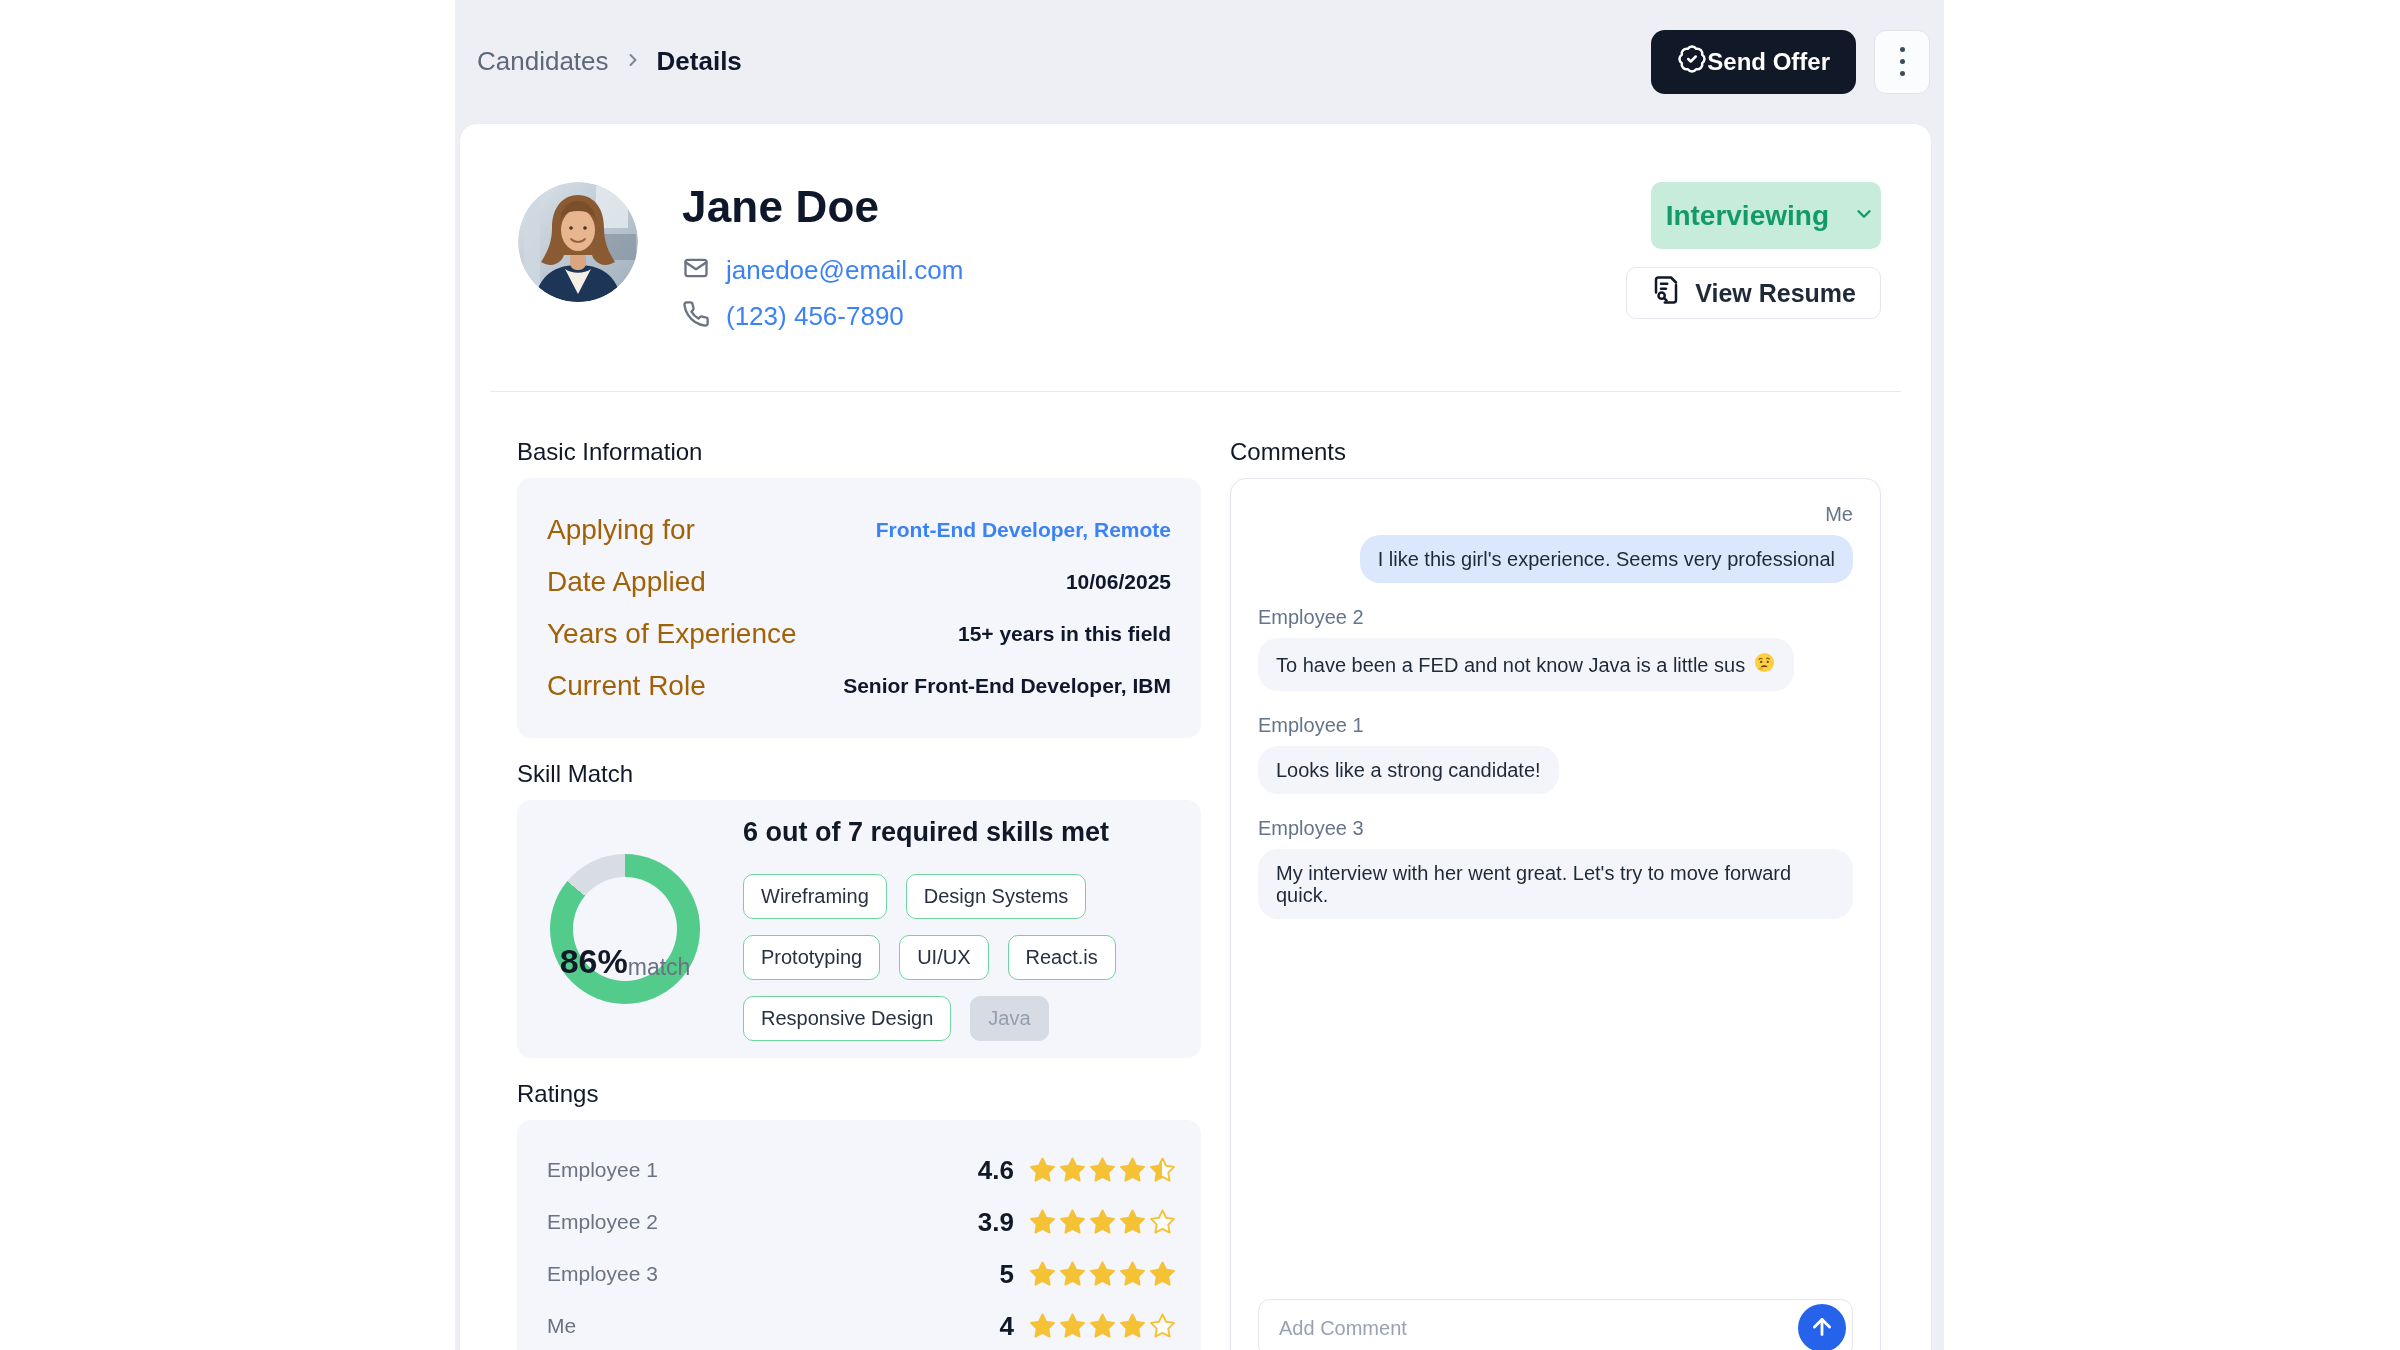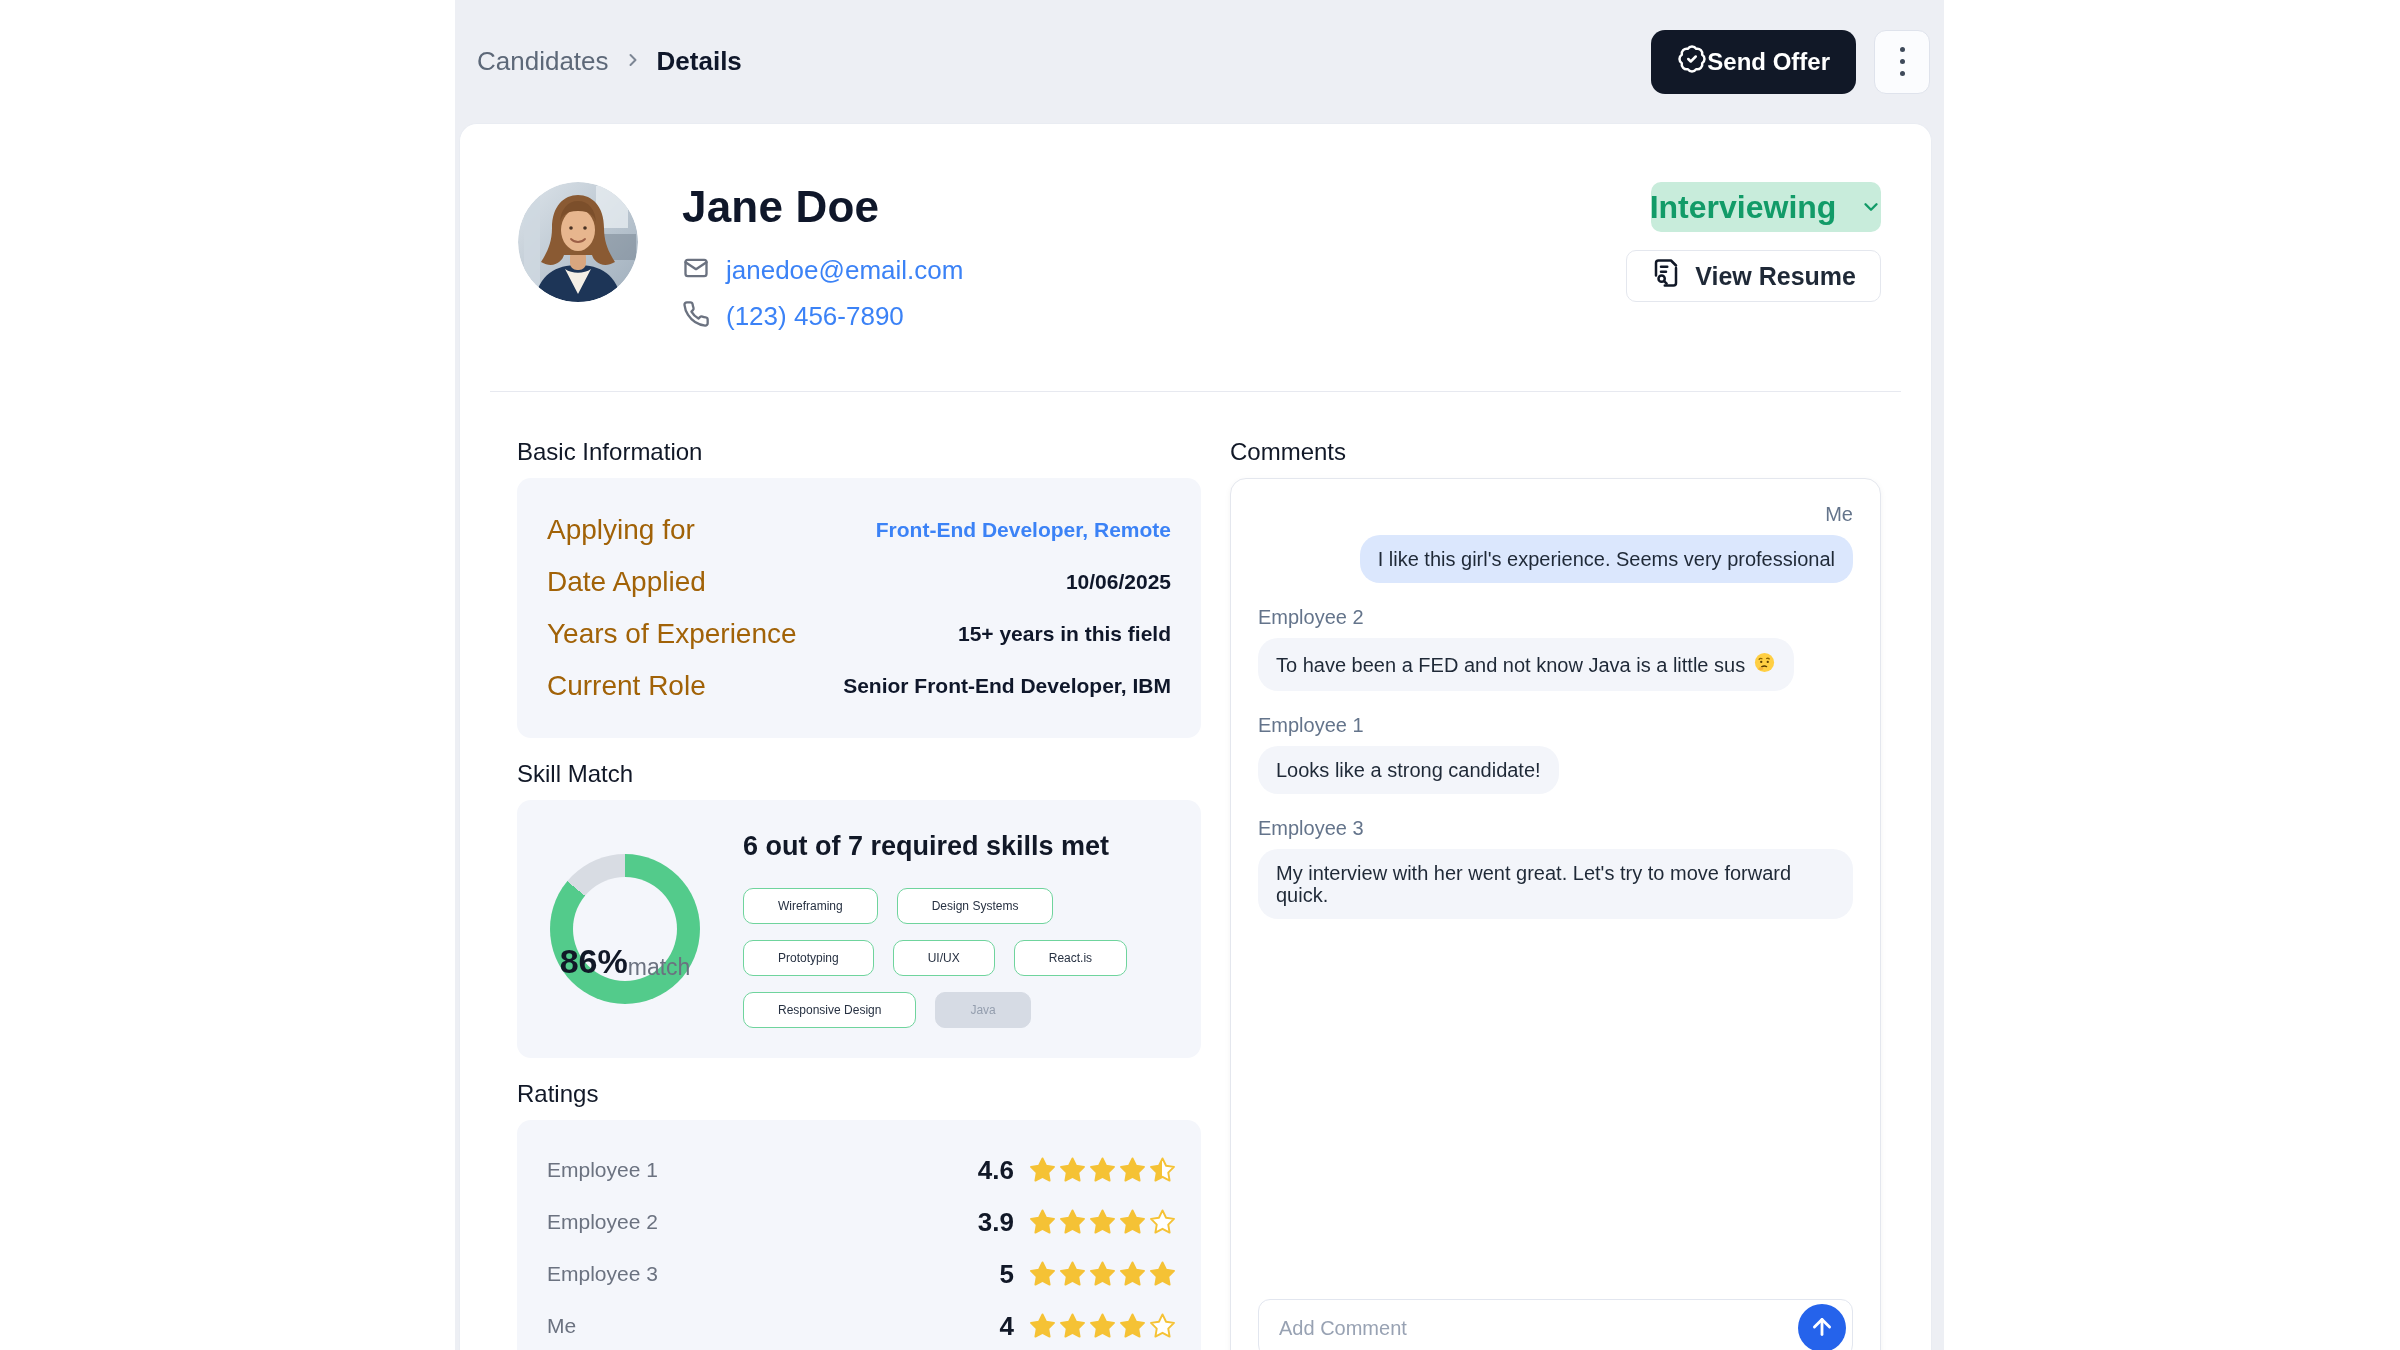--- a/index.html
+++ b/index.html
@@ -26,23 +26,23 @@
   .card{position:absolute;left:4px;top:123px;width:1473px;height:1227px;background:#fff;
         border:1px solid #e9ecf2;border-bottom:none;border-radius:18px 18px 0 0;box-sizing:border-box;}
 
   .profile{display:flex;align-items:flex-start;padding:58px 50px 0 58px;}
   .avatar{width:120px;height:120px;border-radius:50%;overflow:hidden;flex:none;}
   .identity{margin-left:44px;padding-top:0;}
   .identity h1{margin:0 0 22px;font-size:44px;font-weight:700;color:#0f172a;letter-spacing:.2px;}
   .contact{display:flex;align-items:center;gap:16px;margin-bottom:14px;}
   .contact a{color:#3b82f6;font-size:26px;text-decoration:none;cursor:pointer;}
   .profile-actions{margin-left:auto;display:flex;flex-direction:column;align-items:flex-end;gap:18px;}
-  .status-btn{width:230px;height:50px;border:none;border-radius:10px;background:#c8ecdb;
-              color:#129b68;font-size:32px;font-weight:700;display:flex;align-items:center;
-              justify-content:center;gap:24px;cursor:pointer;font-family:inherit;}
+  .status-btn{width:230px;height:67px;border:none;border-radius:10px;background:#c8ecdb;
+              color:#129b68;font-size:28px;font-weight:700;display:flex;align-items:center;
+              justify-content:flex-end;gap:24px;cursor:pointer;font-family:inherit;}
   .resume-btn{height:52px;padding:0 24px;border-radius:10px;background:#fff;border:1px solid #e4e7ee;
               color:#1f2937;font-size:25px;font-weight:700;display:flex;align-items:center;gap:14px;
               cursor:pointer;font-family:inherit;}
   .divider{border:none;border-top:1px solid #e7e9f0;margin:45px 30px 0;}
 
   
   .columns{display:flex;gap:29px;padding:46px 50px 0 57px;}
   .left-col{width:684px;flex:none;}
   .right-col{flex:1;display:flex;flex-direction:column;}
   .section-h{font-size:24px;font-weight:500;color:#111827;margin:0 0 12px;}
@@ -58,21 +58,21 @@
   .skill-panel{height:258px;display:flex;align-items:center;padding:0 28px 0 33px;}
   .donut{width:150px;height:150px;border-radius:50%;position:relative;flex:none;
          background:conic-gradient(#53cb8b 0 86%, #d8dce3 0);}
   .donut-hole{position:absolute;inset:23px;border-radius:50%;background:#f4f6fb;
               display:flex;flex-direction:row;align-items:flex-end;justify-content:center;}
   .donut-pct{font-size:34px;font-weight:700;color:#111827;}
   .donut-cap{font-size:23px;color:#6b7280;margin-top:2px;}
   .skill-right{margin-left:43px;}
   .skill-headline{font-size:27px;font-weight:700;color:#111827;margin-bottom:26px;}
   .chips{display:flex;flex-wrap:wrap;gap:16px 19px;max-width:445px;}
-  .chip{font-size:12px;color:#273142;padding:10px 34px;border:1.5px solid #6fd49d;
+  .chip{font-size:20px;color:#273142;padding:10px 17px;border:1.5px solid #6fd49d;
         border-radius:10px;background:#fff;white-space:nowrap;}
   .chip.unmet{background:#d6dbe4;border-color:#d6dbe4;color:#949eae;}
 
   .ratings-panel{padding:24px 24px 24px 30px;}
   .rating-row{display:flex;align-items:center;height:52px;}
   .rating-name{color:#6b7280;font-size:21px;}
   .rating-value{margin-left:auto;font-size:26px;font-weight:700;color:#111827;}
   .stars{display:flex;margin-left:14px;gap:1px;}
   .stars svg{display:block;}
 

